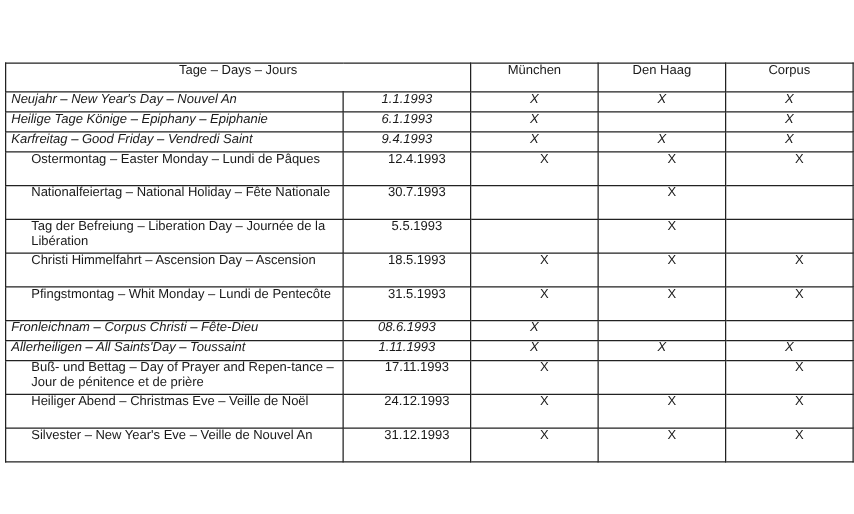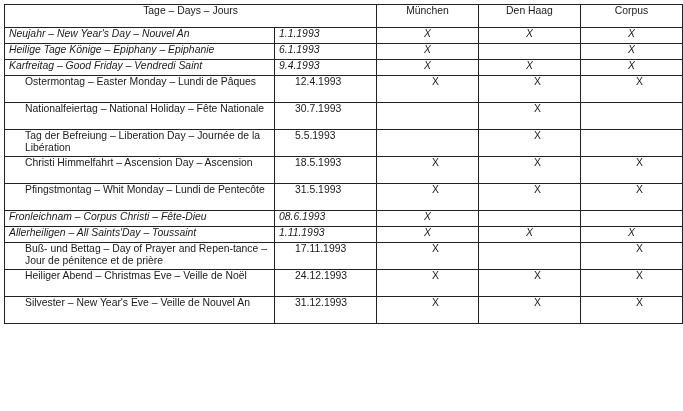--- a/index.html
+++ b/index.html
@@ -18,20 +18,21 @@
       position: absolute;
       left: 4px;
       top: 4px;
     }
     table.holidays {
       border-collapse: collapse;
       table-layout: fixed;
       width: 678px;
       font-size: 10.4px;
       line-height: 11.5px;
+      margin-top: 46px;
     }
     table.holidays td, table.holidays th {
       border: 1px solid #222;
       padding: 0 4px;
       vertical-align: top;
       font-weight: normal;
     }
     col.c-name { width: 270px; }
     col.c-date { width: 102px; }
     col.c-city { width: 102px; }
@@ -40,21 +41,21 @@
       vertical-align: middle;
       text-align: center;
     }
     td.name {
       text-align: left;
       padding-top: 4px;
       padding-bottom: 3px;
       padding-left: 4px;
     }
     td.date {
-      text-align: left;
+      text-align: center;
       padding-top: 4px;
       padding-right: 22px;
     }
     td.mark {
       text-align: center;
       padding-top: 4px;
     }
     tr.single td { height: 15px; font-style: italic; }
     tr.double td { height: 26px; padding-left: 20px; }
   </style>

